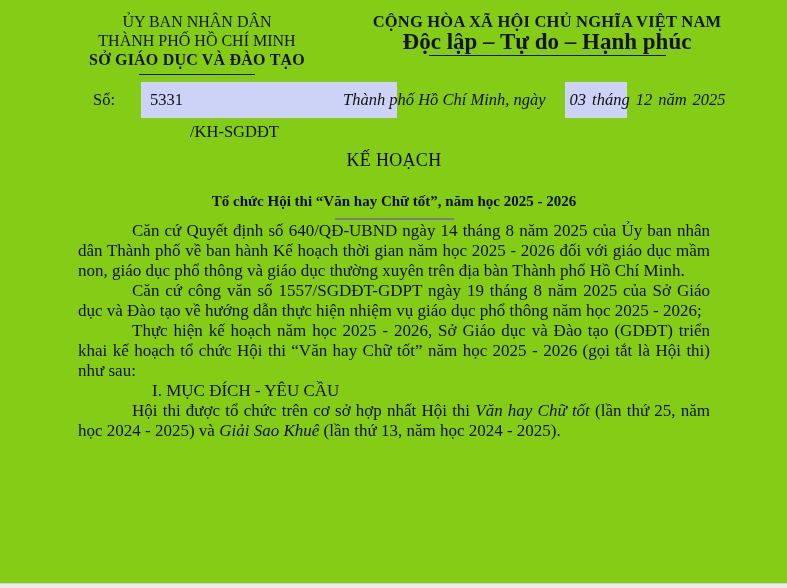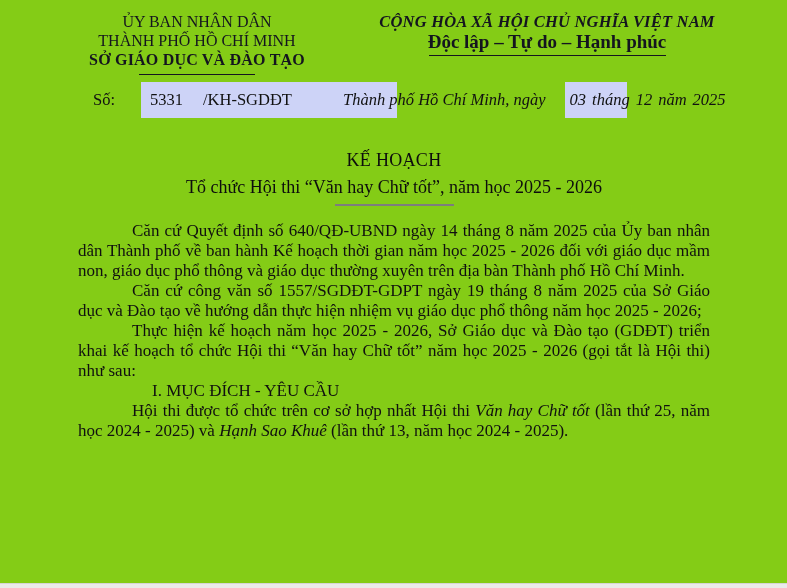--- a/index.html
+++ b/index.html
@@ -9,42 +9,42 @@
   }
   .page{position:absolute;inset:0;background:#84cc16;}
 
   
   .hdr-left{position:absolute;left:80px;top:12px;width:234px;text-align:center;
     font-size:16px;line-height:19px;color:#14151f;}
   .hdr-left .bold{font-weight:bold;letter-spacing:.2px;}
   .hdr-left-rule{width:116px;border-top:1.6px solid #14151f;margin:5px auto 0;}
 
   .hdr-right{position:absolute;left:357px;top:12px;width:380px;text-align:center;color:#14151f;}
-  .hdr-right .l1{font-weight:bold;font-size:16.5px;line-height:20px;letter-spacing:.2px;font-style:italic;}
-  .hdr-right .l2{font-weight:bold;font-size:19px;line-height:20px;}
+  .hdr-right .l1{font-weight:bold;font-size:16.5px;line-height:20px;letter-spacing:.2px;}
+  .hdr-right .l2{font-weight:bold;font-size:23px;line-height:20px;}
   .hdr-right-rule{width:237px;border-top:1.8px solid #14151f;margin:3px auto 0;}
 
   
   .ref-row{position:absolute;left:0;top:82px;width:761px;height:36px;padding-left:30px;}
   .hl{position:absolute;top:0;height:36px;background:#cdd3f7;}
   .hl.hl-so{left:141px;width:256px;}
   .hl.hl-day{left:565px;width:62px;}
   .ref-row span{position:absolute;top:0;line-height:36px;font-size:16.5px;white-space:nowrap;}
   .so-label{left:93px;}
   .so-number{left:150px;font-size:16px;}
-  .so-suffix{left:203px;}
+  .so-suffix{left:190px;margin-top:32px;}
   .date-line{left:343px;font-style:italic;}
   .date-line i{font-style:italic;}
   .date-line .gap1{margin-left:24px;}
   .date-line .gap{margin-left:6px;}
 
   
   .title-block{position:absolute;left:78px;top:149px;width:632px;text-align:center;color:#0d0d0d;}
   .title-block .t1{font-weight:normal;font-size:18px;line-height:22px;letter-spacing:.3px;}
-  .title-block .t2{font-weight:normal;font-size:18px;line-height:24px;margin-top:4px;}
+  .title-block .t2{font-weight:bold;font-size:15px;line-height:24px;margin-top:18px;}
   .title-rule{width:119px;height:2px;background:#7d7d7d;margin:5px auto 0;}
 
   
   .body-block{position:absolute;left:78px;top:221px;width:632px;
     font-size:17px;line-height:20px;text-align:justify;color:#101010;}
   .body-block p{margin:0;text-indent:54px;}
   .body-block p.heading{font-weight:normal;text-indent:74px;text-align:left;}
   .italic{font-style:italic;}
 
   
@@ -82,18 +82,18 @@
     <div class="t1">KẾ HOẠCH</div>
     <div class="t2">Tổ chức Hội thi “Văn hay Chữ tốt”, năm học 2025 - 2026</div>
     <div class="title-rule"></div>
   </div>
 
   <div class="body-block">
     <p>Căn cứ Quyết định số 640/QĐ-UBND ngày 14 tháng 8 năm 2025 của Ủy ban nhân dân Thành phố về ban hành Kế hoạch thời gian năm học 2025 - 2026 đối với giáo dục mầm non, giáo dục phổ thông và giáo dục thường xuyên trên địa bàn Thành phố Hồ Chí Minh.</p>
     <p>Căn cứ công văn số 1557/SGDĐT-GDPT ngày 19 tháng 8 năm 2025 của Sở Giáo dục và Đào tạo về hướng dẫn thực hiện nhiệm vụ giáo dục phổ thông năm học 2025 - 2026;</p>
     <p>Thực hiện kế hoạch năm học 2025 - 2026, Sở Giáo dục và Đào tạo (GDĐT) triển khai kế hoạch tổ chức Hội thi “Văn hay Chữ tốt” năm học 2025 - 2026 (gọi tắt là Hội thi) như sau:</p>
     <p class="heading">I. MỤC ĐÍCH - YÊU CẦU</p>
-    <p><span>Hội thi được tổ chức trên cơ sở hợp nhất Hội thi </span><span class="italic">Văn hay Chữ tốt</span><span> (lần thứ 25, năm học 2024 - 2025) và </span><span class="italic">Hạnh Sao Khuê</span><span> (lần thứ 13, năm học 2024 - 2025).</span></p>
+    <p><span>Hội thi được tổ chức trên cơ sở hợp nhất Hội thi </span><span class="italic">Văn hay Chữ tốt</span><span> (lần thứ 25, năm học 2024 - 2025) và </span><span class="italic">Giải Sao Khuê</span><span> (lần thứ 13, năm học 2024 - 2025).</span></p>
   </div>
 
   <div class="bottom-strip"></div>
 
 </div>
 
 </body></html>

